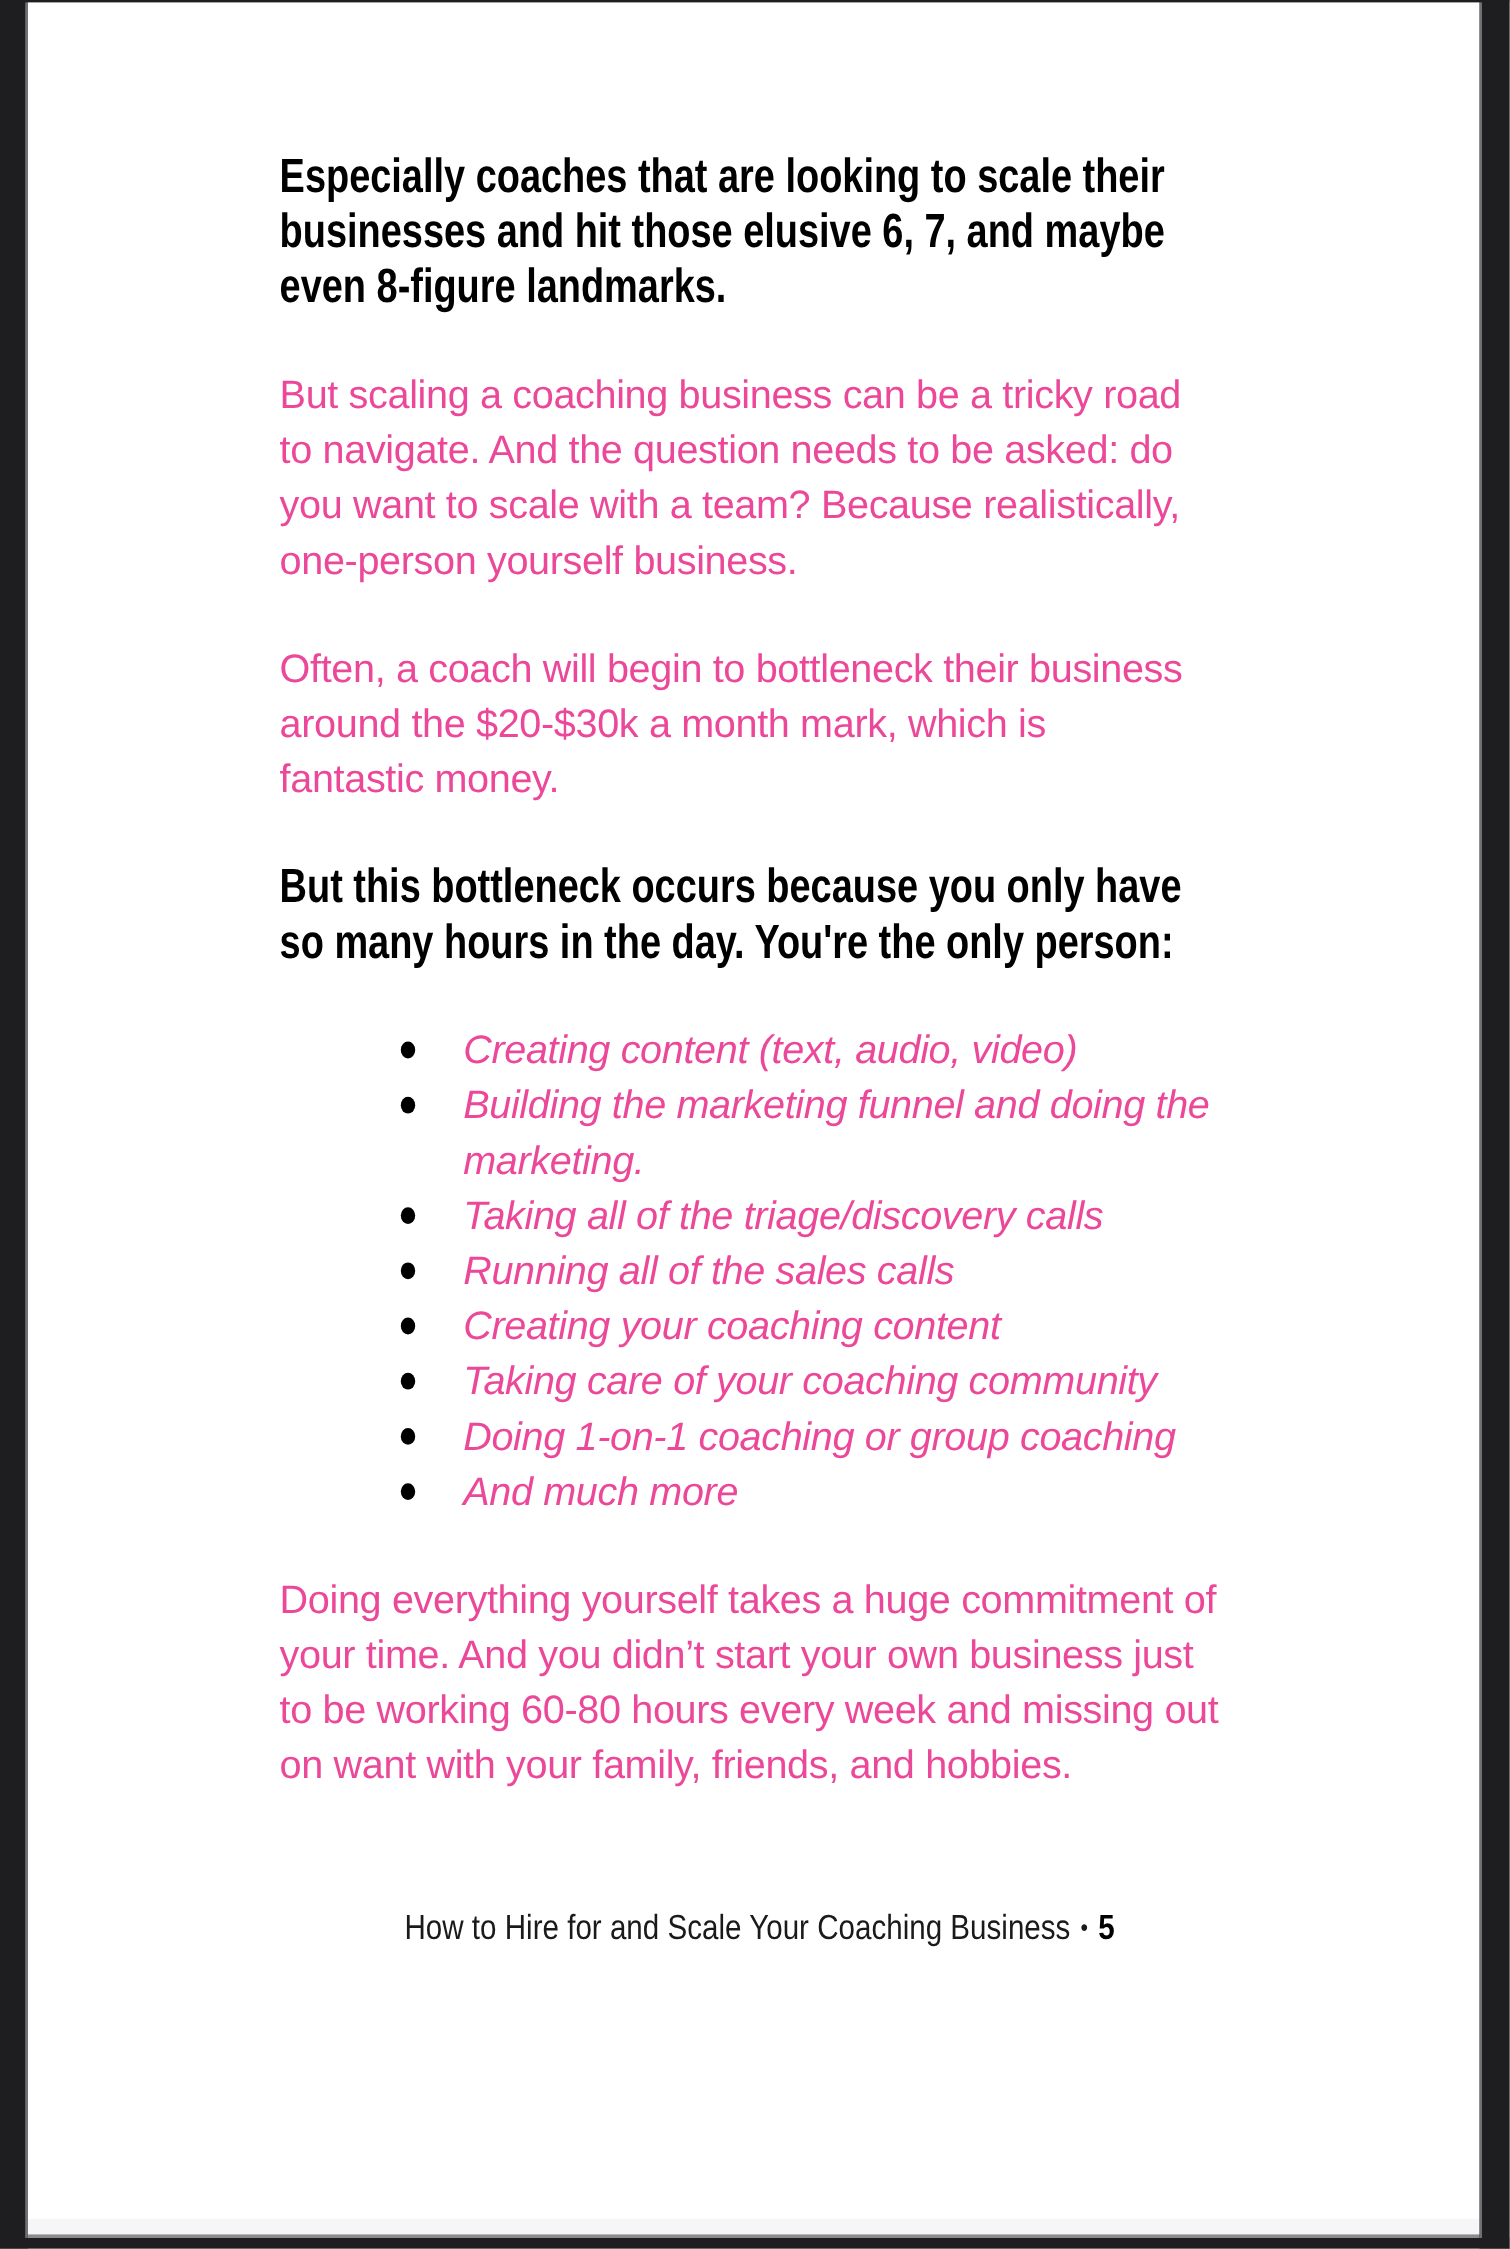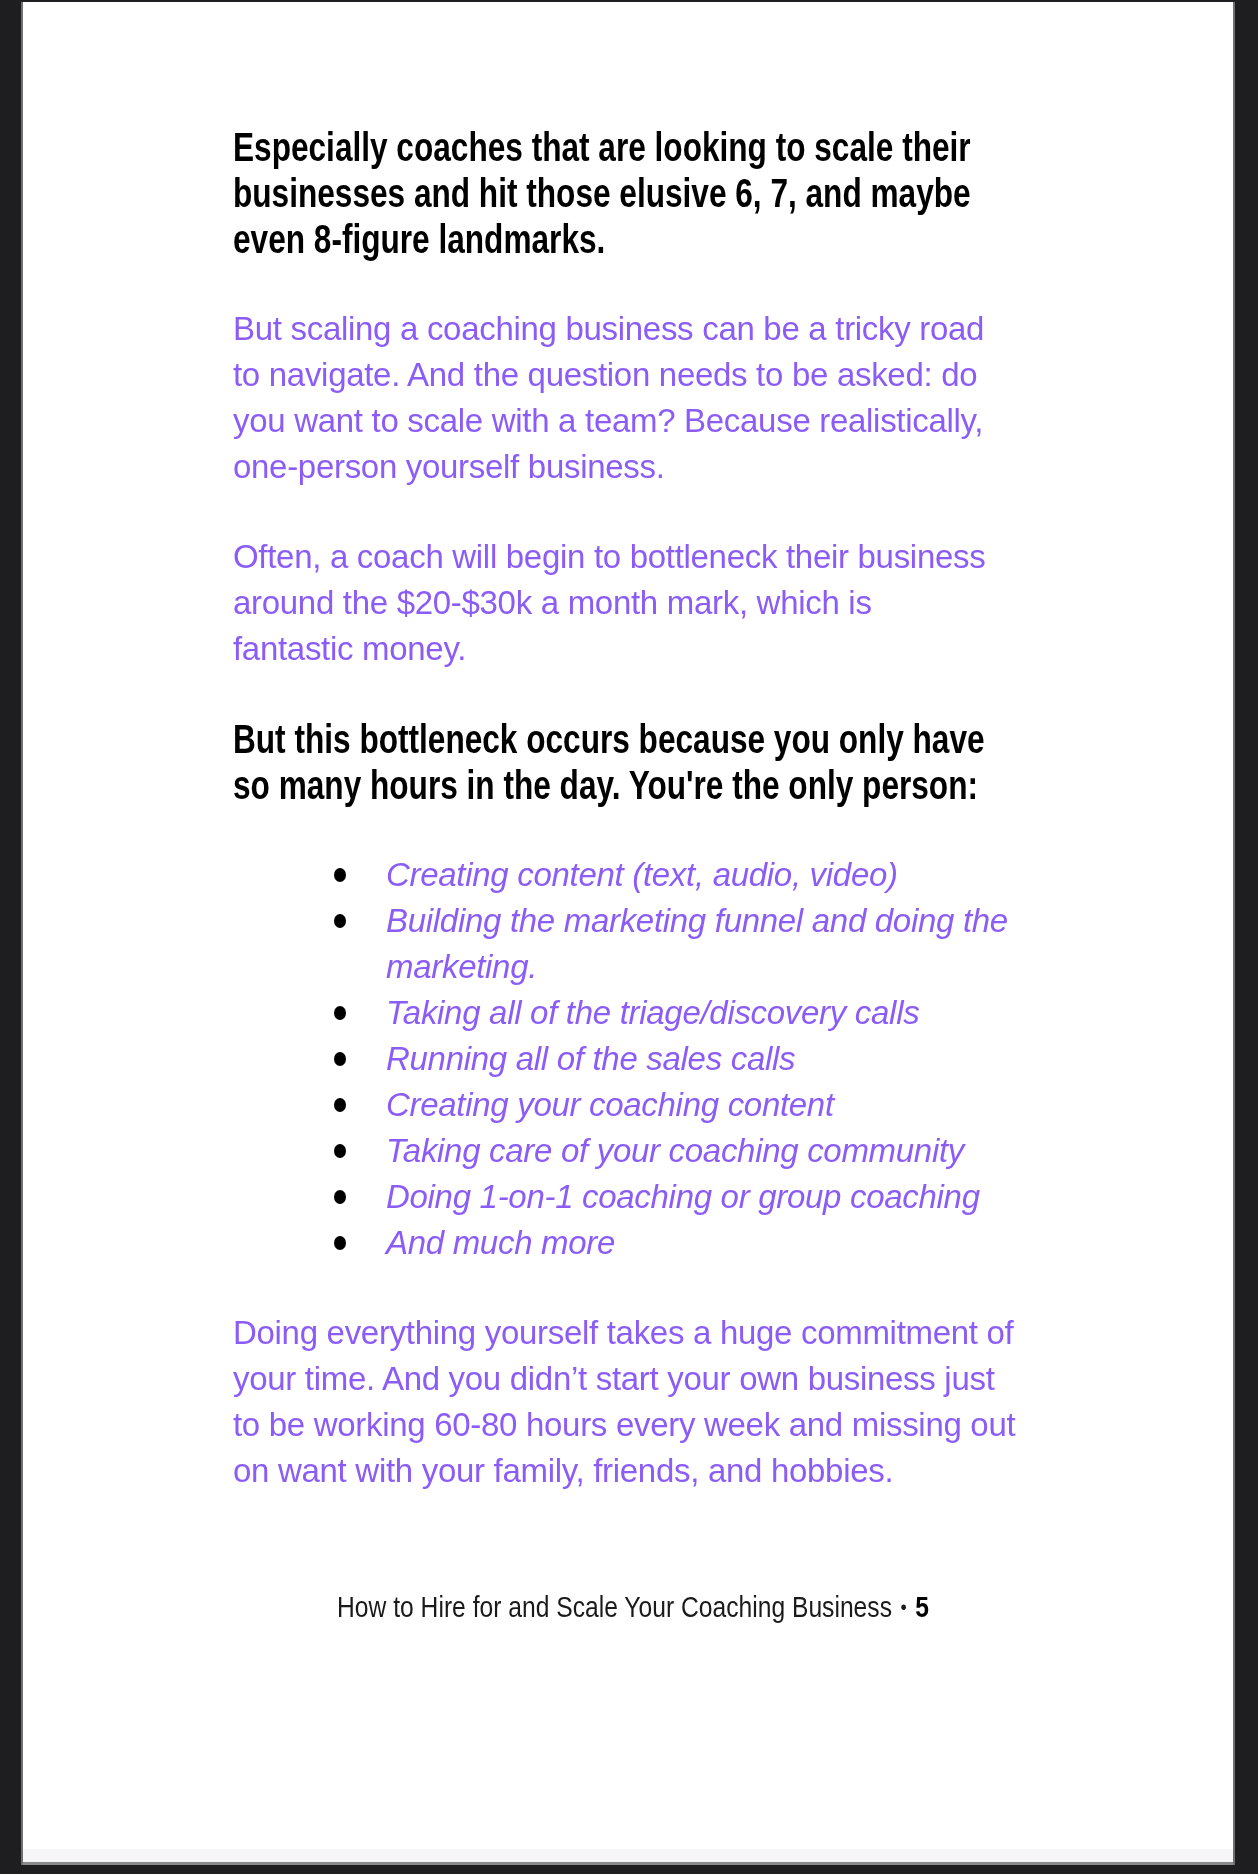--- a/index.html
+++ b/index.html
@@ -23,21 +23,21 @@
   .content {
     position:absolute;
     left:205px; top:12px;
     width:800px;
     padding-top:112px;
     margin-left:28px;
   }
   .para { margin:0 0 44px 0; }
   .line { height:46px; line-height:46px; white-space:nowrap; }
 
-  .body-text { font-size:33px; letter-spacing:-0.3px; color:#8b5cf6; }
+  .body-text { font-size:33px; letter-spacing:-0.3px; color:#ec4899; }
   .bold-block {
     font-weight:bold; font-size:40px; color:#000;
     transform:scaleX(0.79); transform-origin:left top;
   }
 
   ul.bullets { list-style:none; margin:0 0 44px 0; padding:0;font-style:italic; }
   ul.bullets li { position:relative; padding-left:153px; }
   .dot {
     position:absolute; left:101px; top:16px;
     width:12px; height:14px; background:#000;

